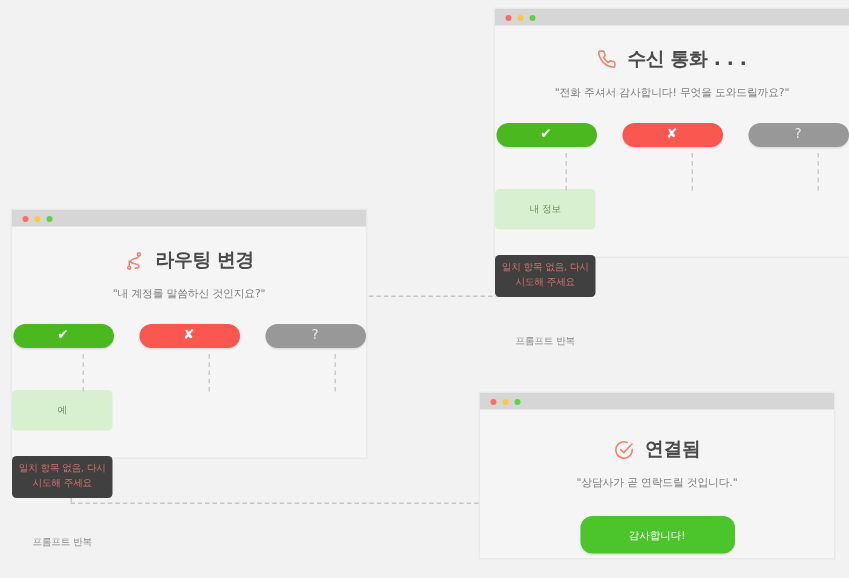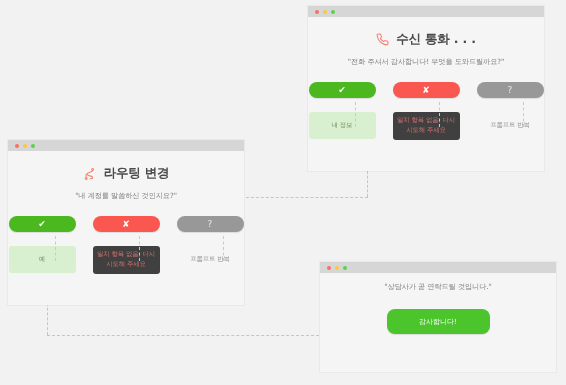--- a/index.html
+++ b/index.html
@@ -101,22 +101,23 @@
   .pill.yes { background: #4cb81f; }
   .pill.no  { background: #fa5750; }
   .pill.unk { background: #989898; }
   .pill.unk .glyph { color: #eaeaea; font-weight: normal; }
 
   
   .result-row {
     display: flex;
     justify-content: center;
     gap: 17px;
-    margin-top: 14px;
+    margin-top: 28px;
     align-items: flex-start;
+    flex-direction: column;
   }
   .result {
     width: 67px;
     min-height: 27px;
     border-radius: 3px;
     display: flex;
     align-items: center;
     justify-content: center;
     text-align: center;
     font-size: 6.4px;
@@ -173,21 +174,21 @@
 <div class="canvas">
 
   <div class="flowline flow-v" style="left:367px; top:171px; height:26px;"></div>
   <div class="flowline flow-h" style="left:241px; top:197px; width:127px;"></div>
   <div class="arrow left" style="left:237px; top:194.5px;"></div>
 
   <div class="flowline flow-v" style="left:47px; top:293px; height:42px;"></div>
   <div class="flowline flow-h" style="left:47px; top:335px; width:277px;"></div>
   <div class="arrow right" style="left:323px; top:332.5px;"></div>
 
-  <div class="panel" style="left:308px; top:6px; width:236px; height:165px;">
+  <div class="panel" style="left:330px; top:6px; width:236px; height:165px;">
 
     <div class="titlebar">
       <span class="dot red"></span>
       <span class="dot yellow"></span>
       <span class="dot green"></span>
     </div>
 
     <div class="panel-body">
 
       <div class="headline">
@@ -278,20 +279,29 @@
   <div class="panel" style="left:320px; top:262px; width:236px; height:110px;">
 
     <div class="titlebar">
       <span class="dot red"></span>
       <span class="dot yellow"></span>
       <span class="dot green"></span>
     </div>
 
     <div class="panel-body">
 
+      <div class="headline" style="margin-top:18px;">
+        <span class="hl-icon">
+          <svg width="14" height="14" viewBox="0 0 24 24" fill="none" stroke="#f4836f" stroke-width="1.8" stroke-linecap="round" stroke-linejoin="round">
+            <path d="M21.4 11.1V12a9.4 9.4 0 1 1-5.6-8.6"></path>
+            <path d="M8.3 11.6l3.4 3.4 9.4-9.8"></path>
+          </svg>
+        </span>
+        <span class="hl-text">연결됨</span>
+      </div>
 
       <div class="subtitle">"상담사가 곧 연락드릴 것입니다."</div>
 
       <div class="cta">
         <span>감사합니다!</span>
       </div>
 
     </div>
   </div>
 

